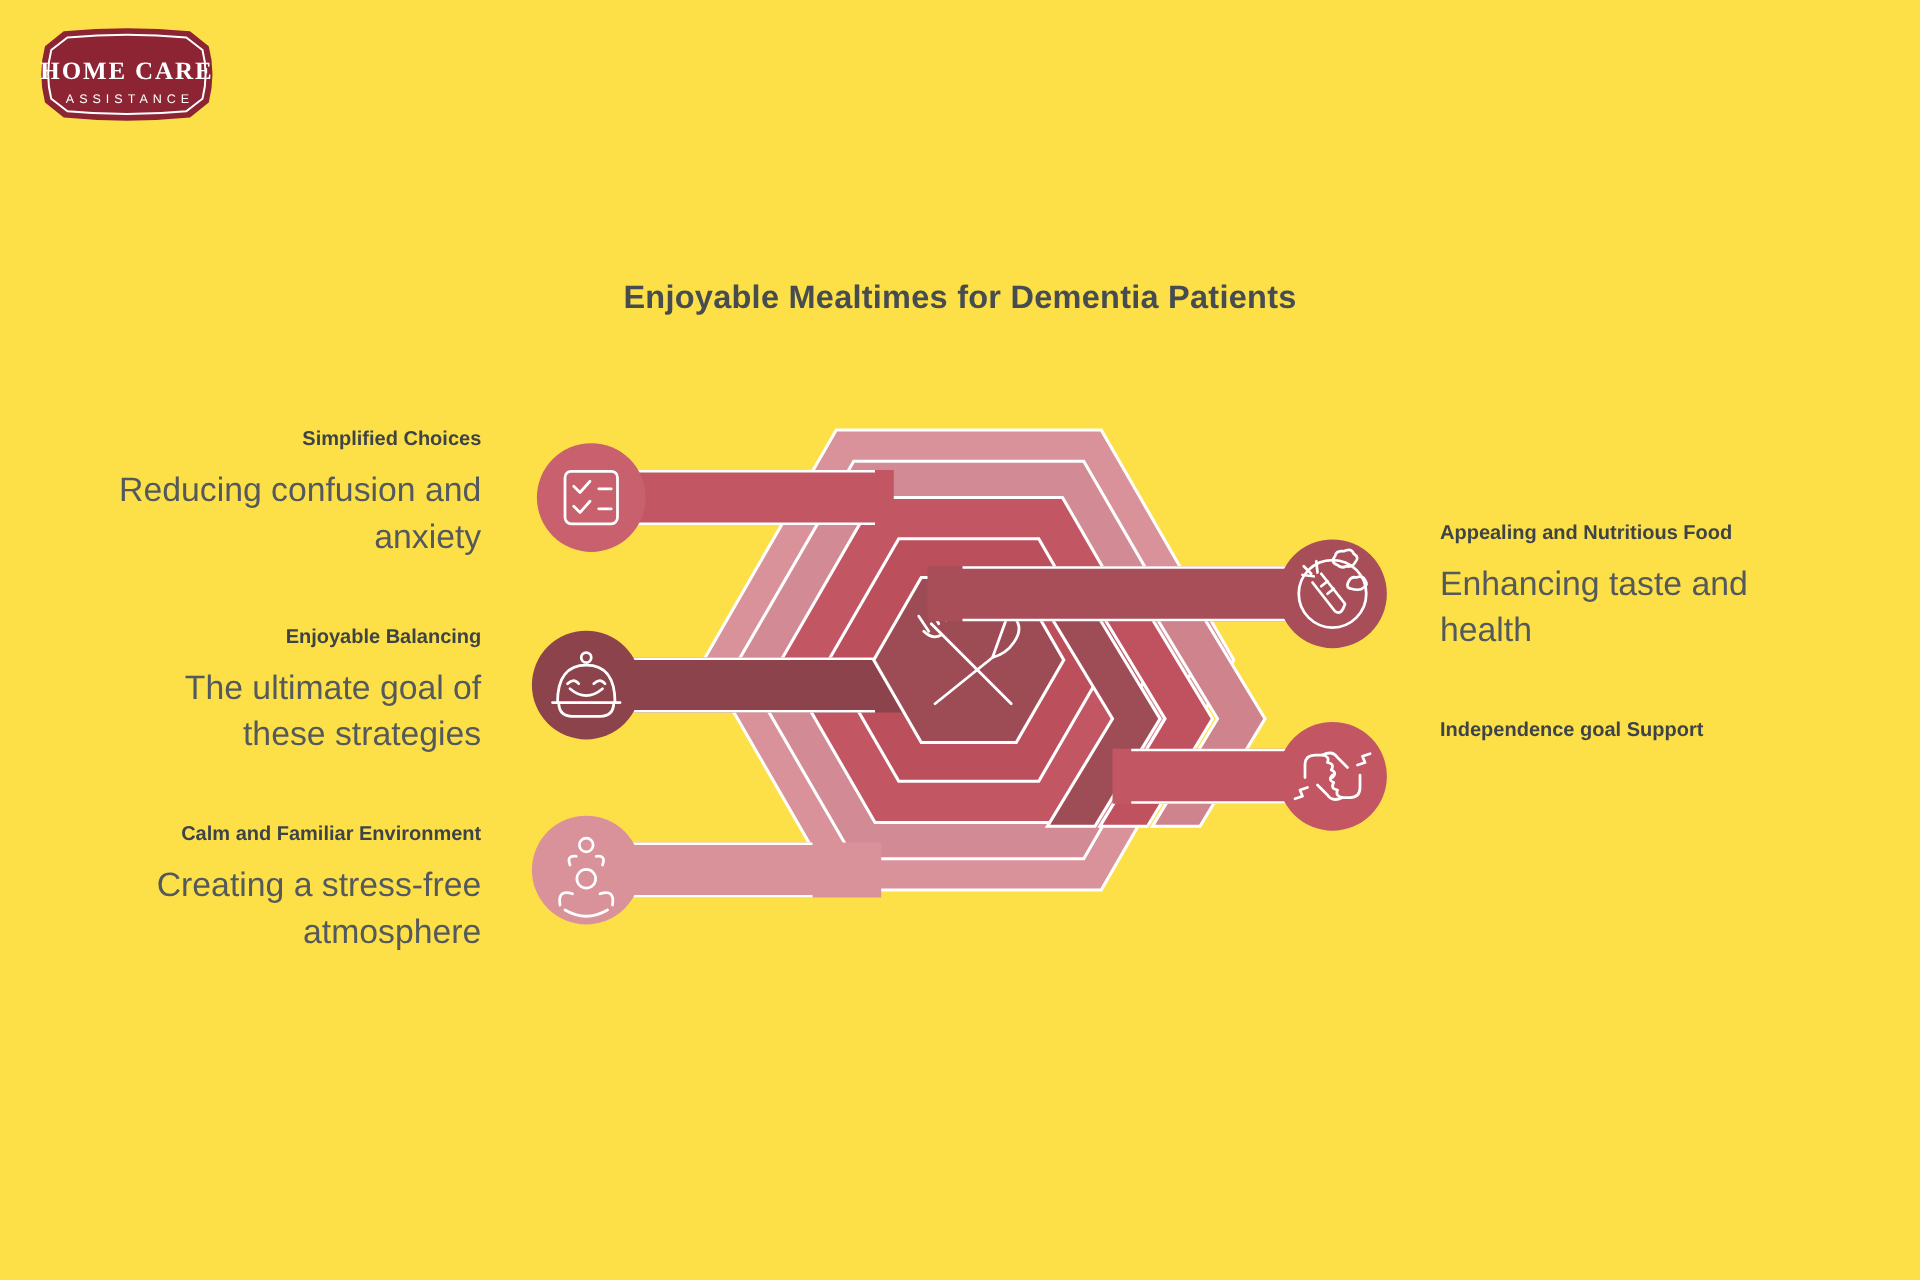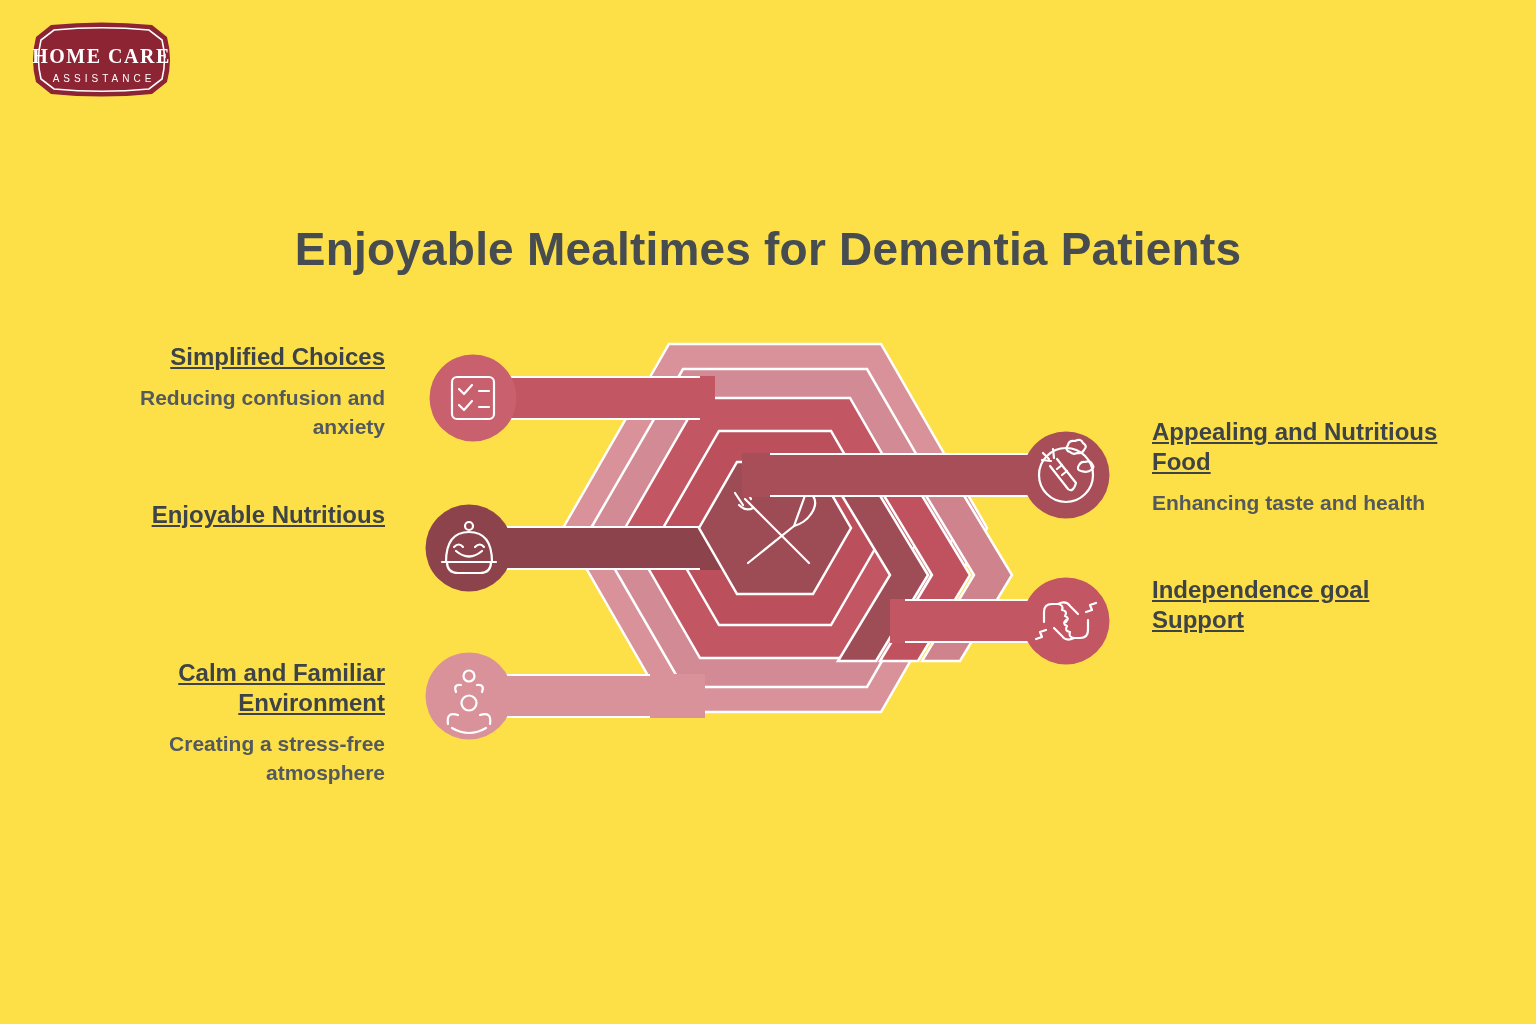--- a/index.html
+++ b/index.html
@@ -10,29 +10,29 @@
     --c-circle_rose:#c8606d;
     --c-title_text:#474c51; --c-heading_text:#3e4347; --c-body_text:#54595d;
   }
   html,body{margin:0;padding:0;background:#fff;}
   #stage{position:relative;width:1536px;height:1024px;background:#fde047;overflow:hidden;
          font-family:"Liberation Sans", sans-serif;}
   
   #logo{position:absolute;left:25px;top:20px;width:153px;height:79px;}
   
   #title{position:absolute;left:0;right:0;top:222px;text-align:center;
-         font-size:46px;font-weight:bold;color:var(--c-title_text);letter-spacing:.2px;}
+         font-size:26px;font-weight:bold;color:var(--c-title_text);letter-spacing:.2px;}
   
   #diagram{position:absolute;left:0;top:0;width:1536px;height:1024px;}
   
   .tblock{position:absolute;}
   .tblock.left{left:95px;width:290px;text-align:right;}
   .tblock.right{left:1152px;width:305px;text-align:left;}
-  .tblock h3{margin:0 0 12px 0;font-size:24px;line-height:1.25;font-weight:bold;color:var(--c-heading_text);text-decoration:underline;}
-  .tblock p{margin:0;font-size:21px;line-height:1.38;font-weight:700;color:var(--c-body_text);}
+  .tblock h3{margin:0 0 12px 0;font-size:16px;line-height:1.25;font-weight:bold;color:var(--c-heading_text);}
+  .tblock p{margin:0;font-size:27px;line-height:1.38;font-weight:400;color:var(--c-body_text);}
   
   .f-pinkL{fill:var(--c-pink_light);} .f-pinkM{fill:var(--c-pink_mid);}
   .f-redM{fill:var(--c-red_mid);}   .f-redD{fill:var(--c-red_deep);}
   .f-maroon{fill:var(--c-maroon);}  .f-hexC{fill:var(--c-hex_center);}
   .f-redI{fill:var(--c-red_inner);} .f-chD{fill:var(--c-chevron_dark);}
   .f-chM{fill:var(--c-chevron_mid);}.f-chL{fill:var(--c-chevron_light);}
   .f-rose{fill:var(--c-circle_rose);}
   .hx{stroke:#fff;stroke-width:2.5;}
   .edge{stroke:#fff;stroke-width:2;fill:none;}
   .ic{stroke:#fff;stroke-width:2.2;fill:none;stroke-linecap:round;stroke-linejoin:round;}
@@ -161,21 +161,22 @@
         <path d="M1086,612 l6,-2 -2,-5 6,-2"></path>
       </g>
     </g>
   </svg>
 
   <div class="tblock left" style="top:342px">
     <h3>Simplified Choices</h3>
     <p>Reducing confusion and anxiety</p>
   </div>
   <div class="tblock left" style="top:500px">
-    <h3>Enjoyable Nutritious</h3>
+    <h3>Enjoyable Balancing</h3>
+    <p>The ultimate goal of these strategies</p>
   </div>
   <div class="tblock right" style="top:417px">
     <h3>Appealing and Nutritious Food</h3>
     <p>Enhancing taste and health</p>
   </div>
   <div class="tblock left" style="top:658px">
     <h3>Calm and Familiar Environment</h3>
     <p>Creating a stress-free atmosphere</p>
   </div>
   <div class="tblock right" style="top:575px">

